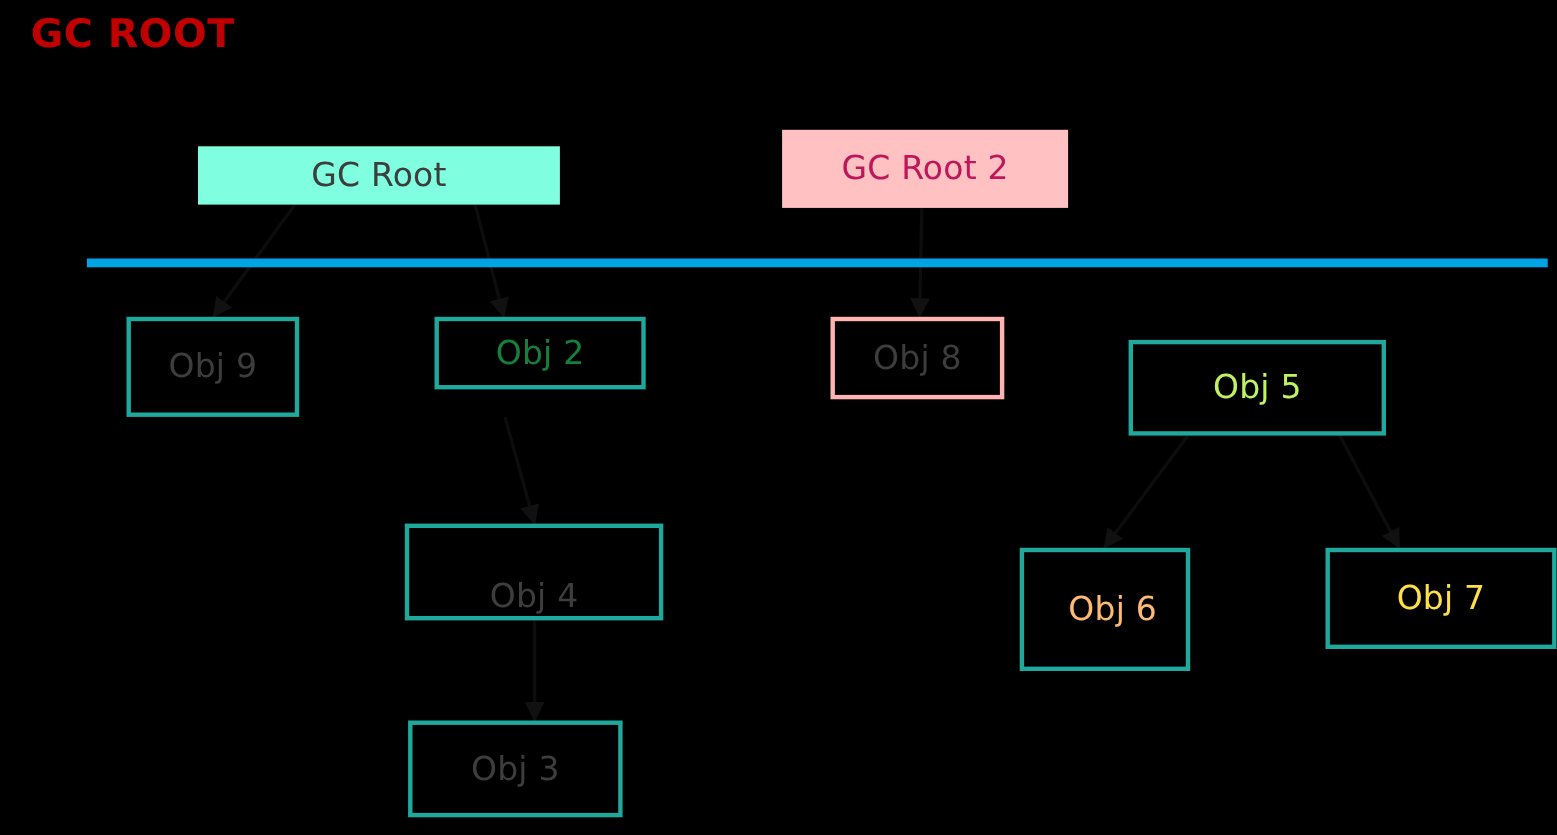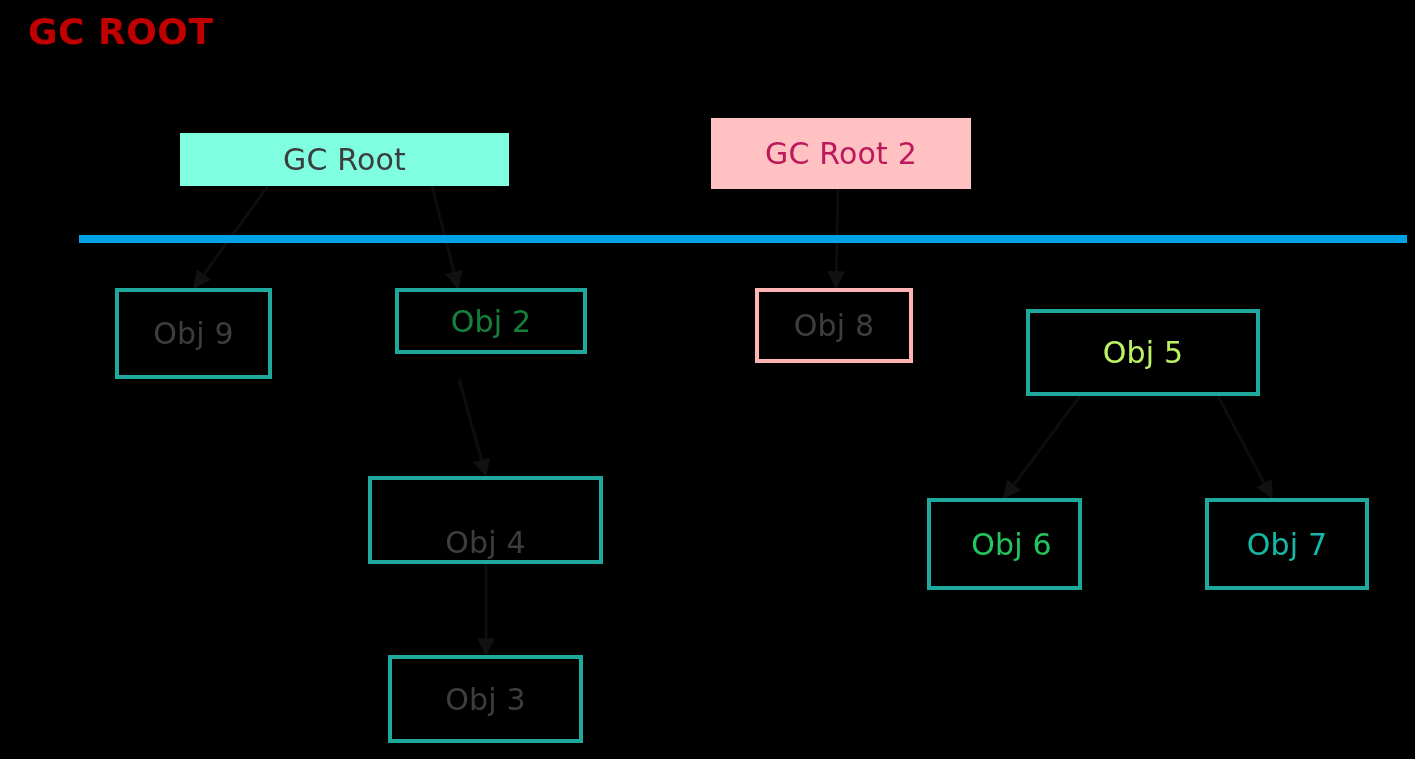--- a/index.html
+++ b/index.html
@@ -96,24 +96,24 @@
       </div>
       <div class="node outlined" style="left: 755px; top: 288px; width: 158px; height: 75px; color: rgb(61, 61, 61); border: 4px solid rgb(255, 179, 179); background: transparent;">
         <span>Obj 8</span>
       </div>
       <div class="node outlined" style="left: 1026px; top: 309px; width: 234px; height: 87px; color: #bef264; border: 4px solid rgb(31, 168, 156); background: transparent;">
         <span>Obj 5</span>
       </div>
       <div class="node outlined" style="left: 368px; top: 476px; width: 235px; height: 88px; color: rgb(61, 61, 61); border: 4px solid rgb(31, 168, 156); background: transparent; align-items: flex-end;">
         <span>Obj 4</span>
       </div>
-      <div class="node outlined" style="left: 927px; top: 498px; width: 155px; height: 92px; color: #22c55e; border: 4px solid rgb(31, 168, 156); background: transparent; padding-left: 14px;">
+      <div class="node outlined" style="left: 927px; top: 498px; width: 155px; height: 112px; color: #fdba74; border: 4px solid rgb(31, 168, 156); background: transparent; padding-left: 14px;">
         <span>Obj 6</span>
       </div>
-      <div class="node outlined" style="left: 1205px; top: 498px; width: 164px; height: 92px; color: #14b8a6; border: 4px solid rgb(31, 168, 156); background: transparent;">
+      <div class="node outlined" style="left: 1205px; top: 498px; width: 210px; height: 92px; color: #fde047; border: 4px solid rgb(31, 168, 156); background: transparent;">
         <span>Obj 7</span>
       </div>
-      <div class="node outlined" style="left: 388px; top: 655px; width: 195px; height: 88px; color: rgb(61, 61, 61); border: 4px solid rgb(31, 168, 156); background: transparent;">
+      <div class="node outlined" style="left: 371px; top: 655px; width: 195px; height: 88px; color: rgb(61, 61, 61); border: 4px solid rgb(31, 168, 156); background: transparent;">
         <span>Obj 3</span>
       </div>
     </div>
 
 </div>
 
 </body></html>

